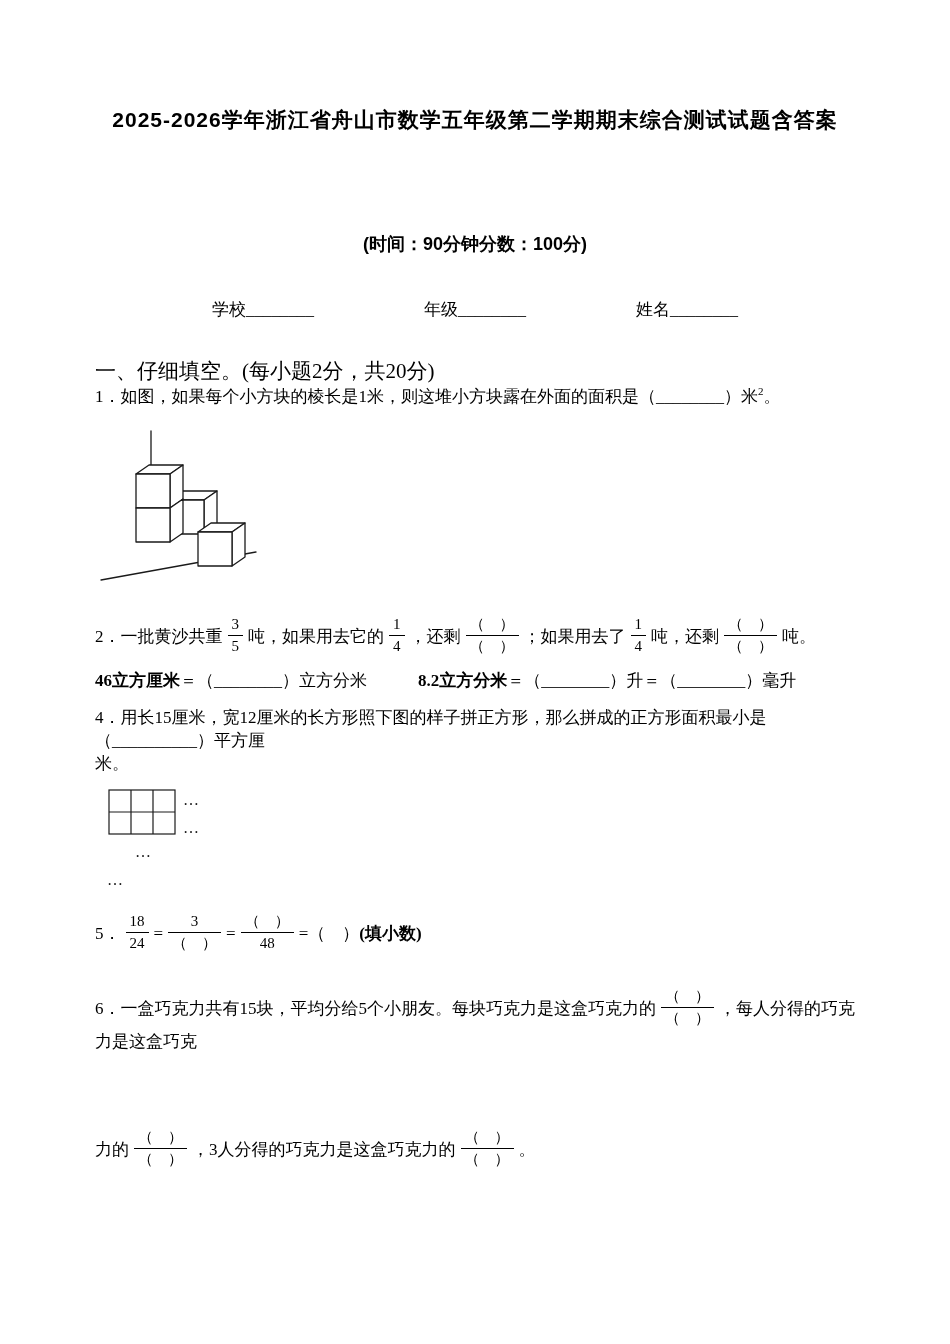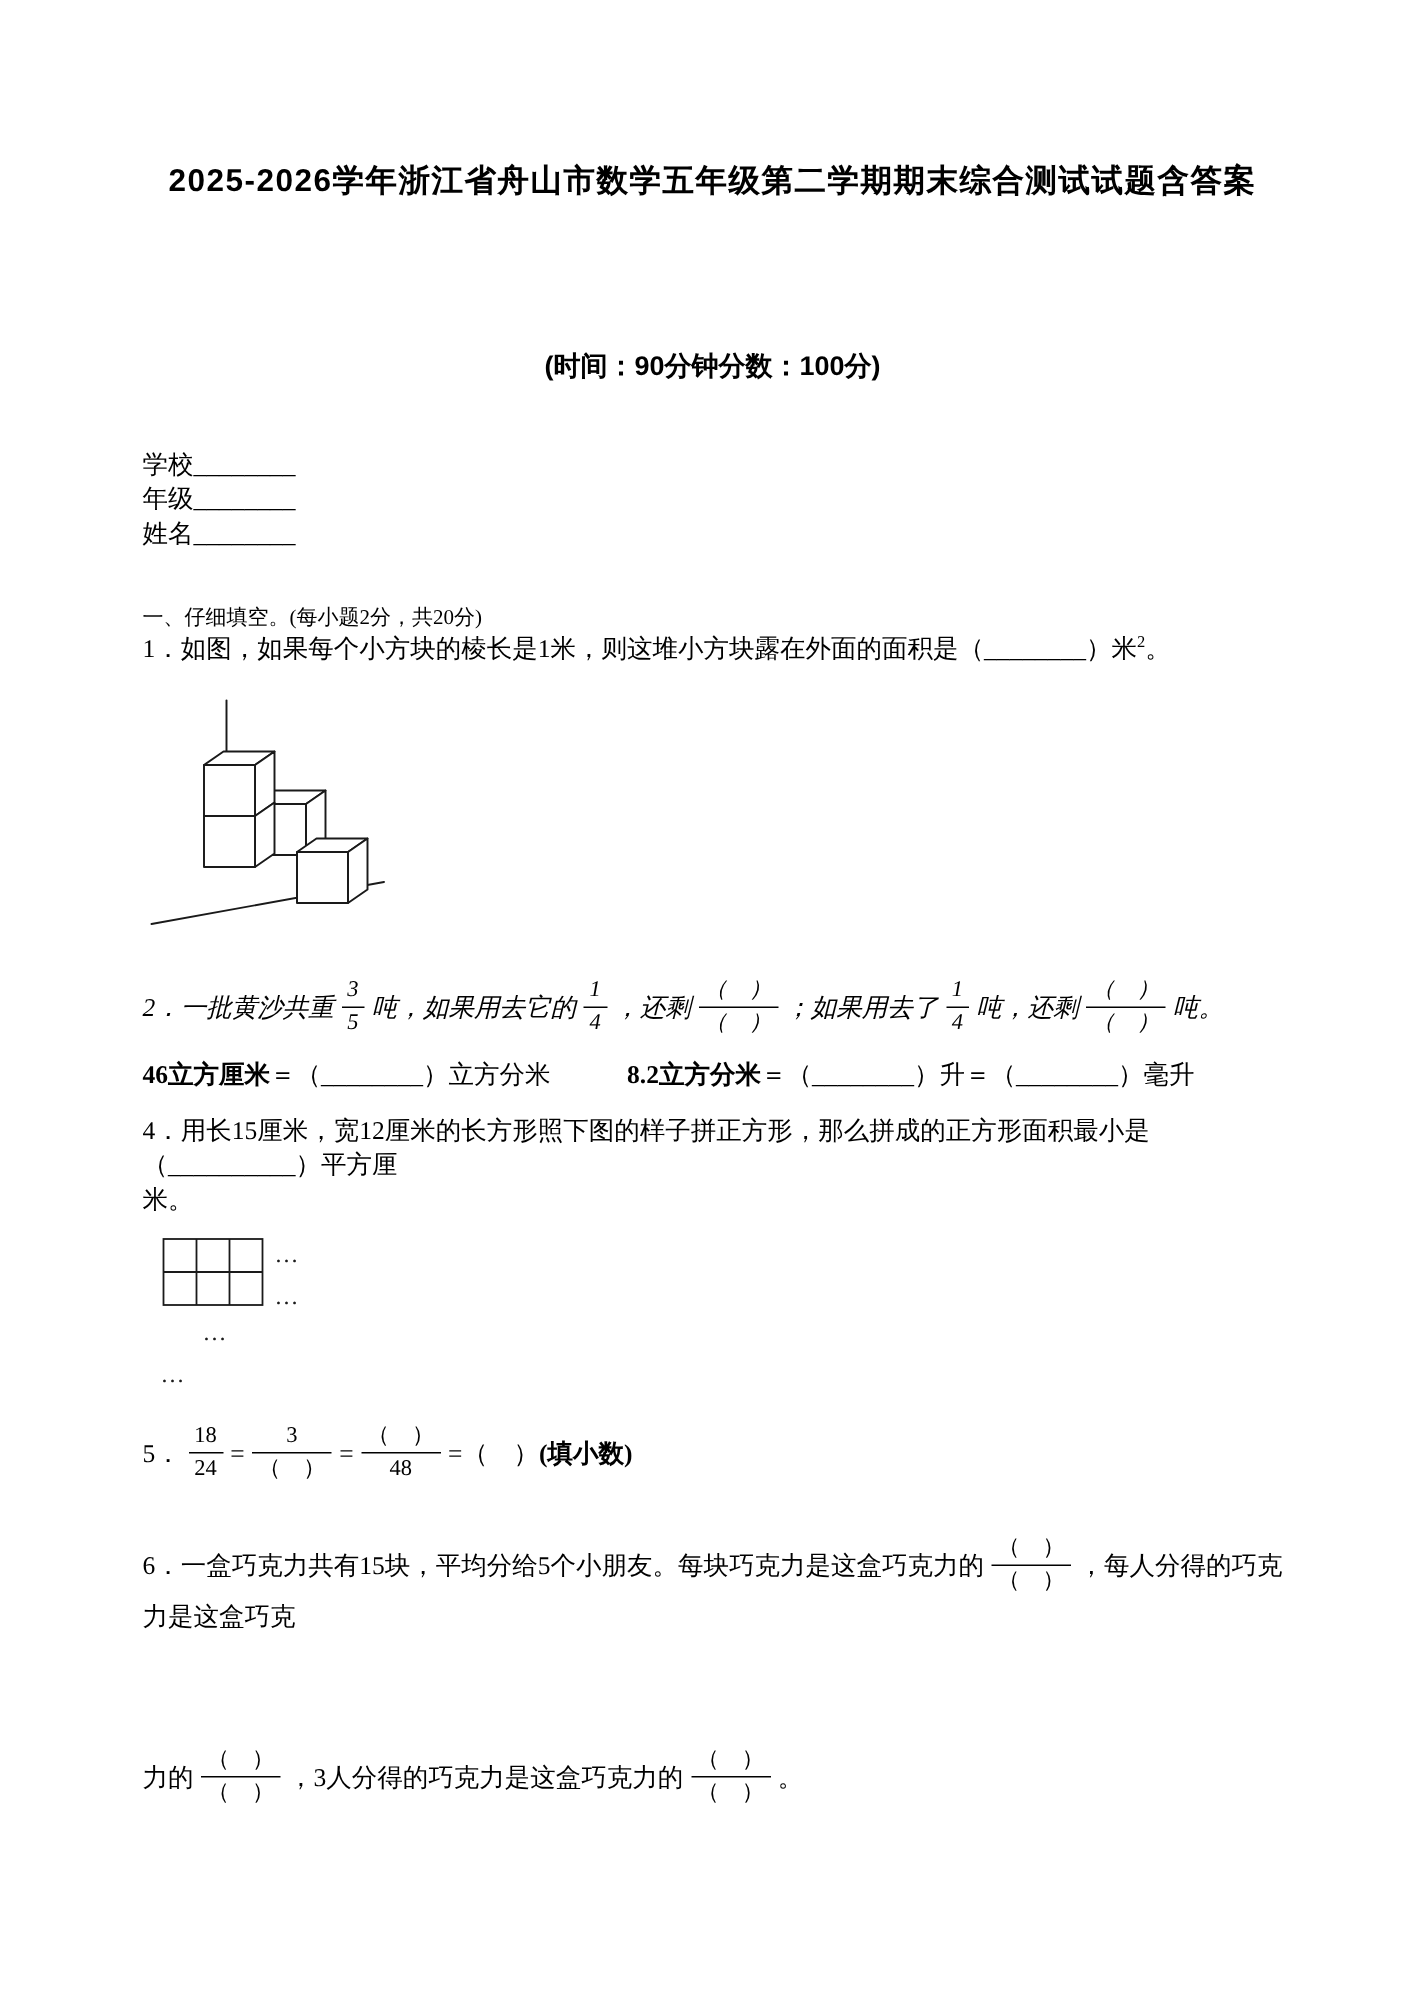--- a/index.html
+++ b/index.html
@@ -15,39 +15,39 @@
     font-family: "Liberation Sans", sans-serif;
     font-size: 21px; font-weight: bold; letter-spacing: 1px;
   }
   .meta {
     margin-top: 98px; display: flex; justify-content: center;
     font-weight: bold; font-size: 18px;
     font-family: "Liberation Sans", sans-serif;
   }
   .fields {
     margin-top: 42px; display: flex; justify-content: center;
-    column-gap: 110px; font-size: 17px; flex-direction: column;
+    column-gap: 110px; font-size: 17px;
   }
-  .heading { margin-top: 36px; font-size: 14px; }
+  .heading { margin-top: 36px; font-size: 21px; }
 
   .q { margin: 0; font-size: 17px; line-height: 23px; }
   .trun { white-space: pre-wrap; }
   .b { font-weight: bold; }
   sup { font-size: 11px; line-height: 0; }
 
   .frac {
     display: inline-block; vertical-align: middle; text-align: center;
     font-size: 15px; line-height: 1.15; margin: 0 5px; position: relative; top: -2px;
   }
   .fnum { display: block; padding: 0 4px 2px; white-space: pre; }
   .fden { display: block; border-top: 1.2px solid #000; padding: 2px 4px 0; white-space: pre; }
 
   .q1  { }
   .fig-cube { margin: 20px 0 0 3px; }
-  .q2  { margin-top: 18px; font-style: italic; }
+  .q2  { margin-top: 18px; }
   .q3a { margin-top: 26px; }
   .q3b { margin-top: 11px; }
   .q4a { margin-top: 14px; }
   .fig-grid { margin: 12px 0 0 12px; }
   .q5  { margin-top: 24px; }
   .q6a { margin-top: 36px; }
   .q6b { margin-top: 78px; }
 
   svg { display: block; }
 </style>

